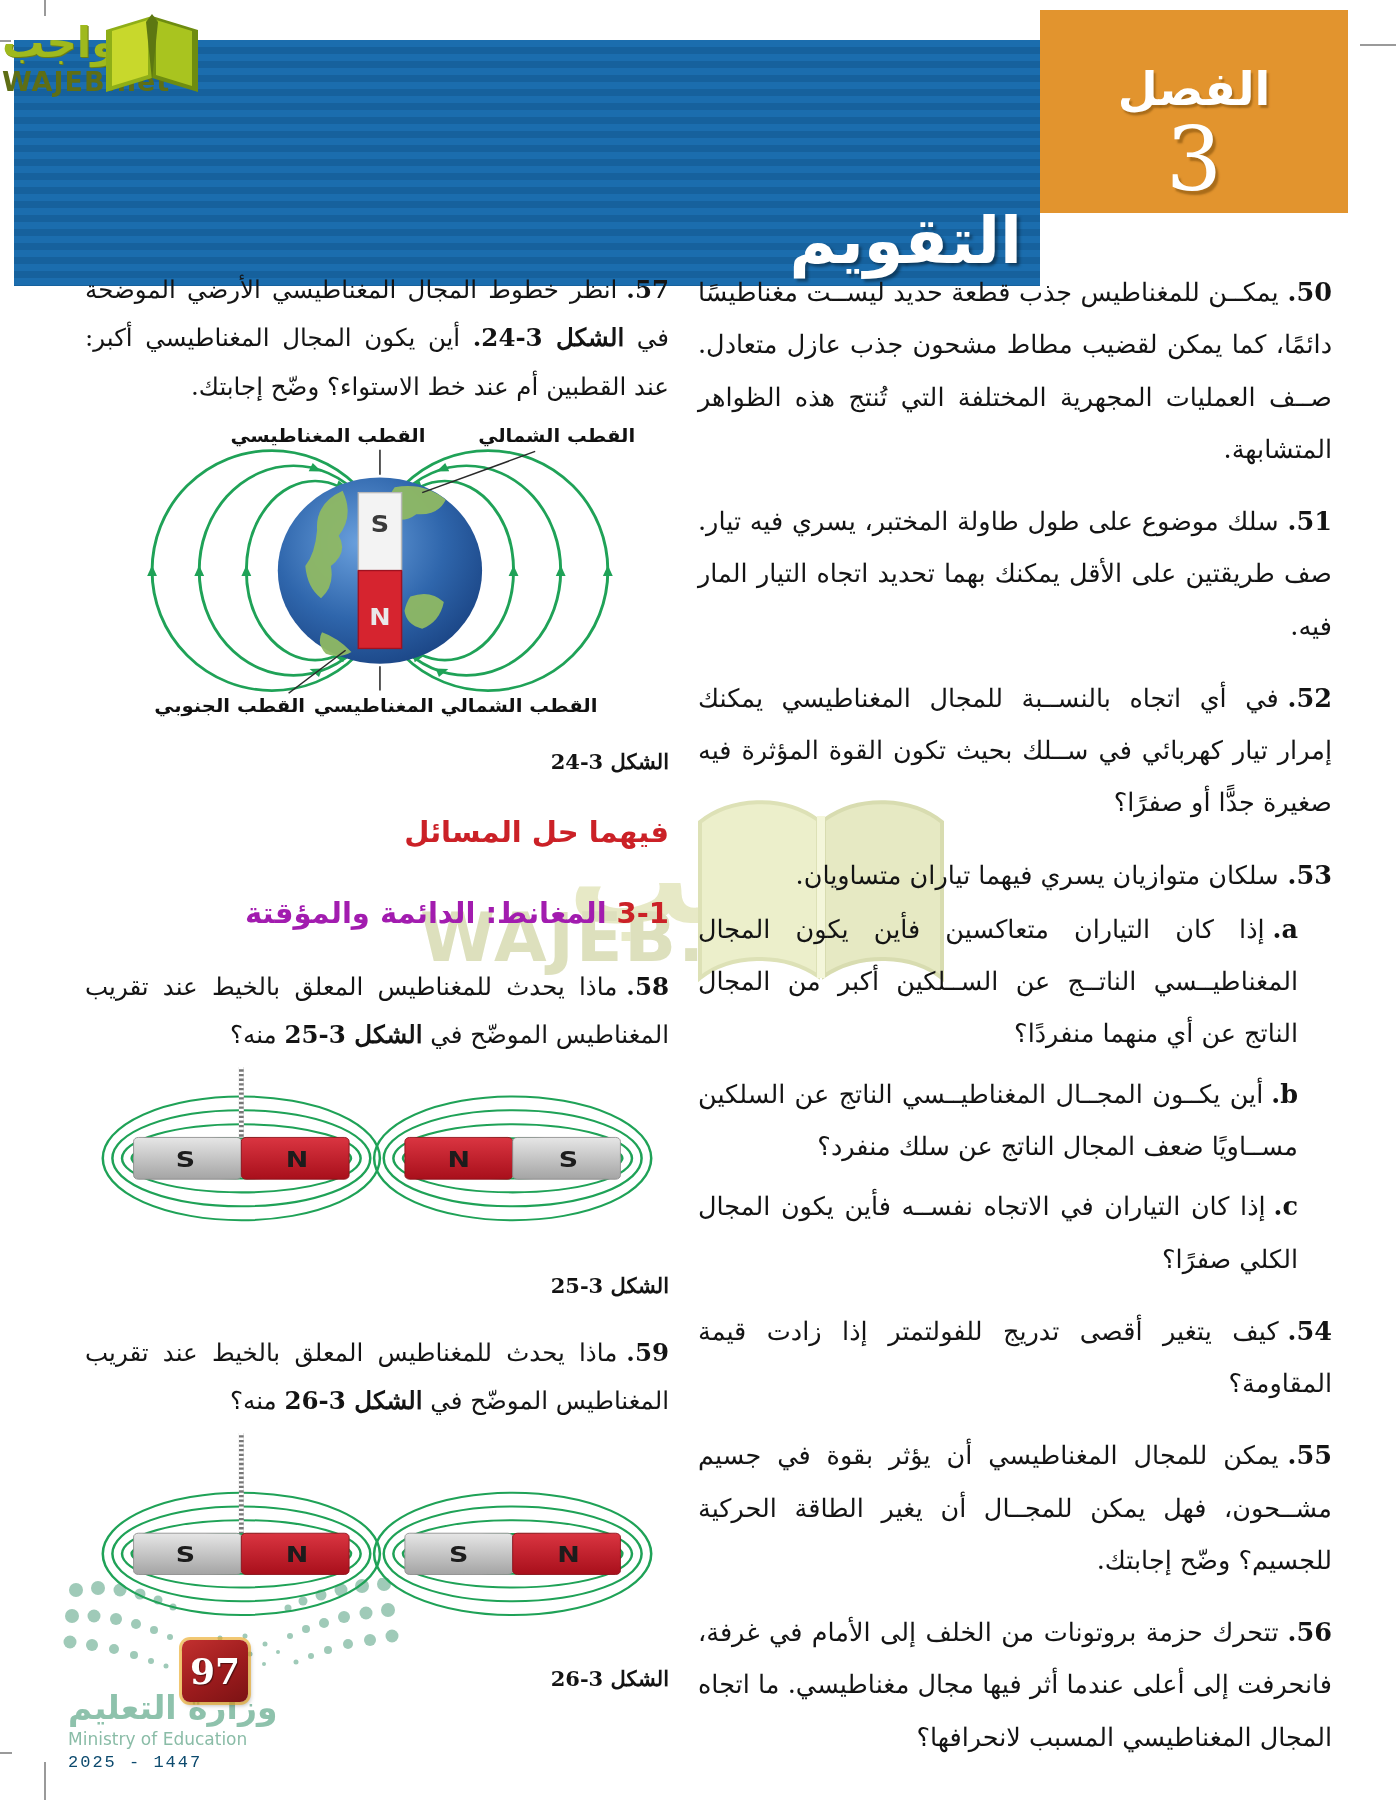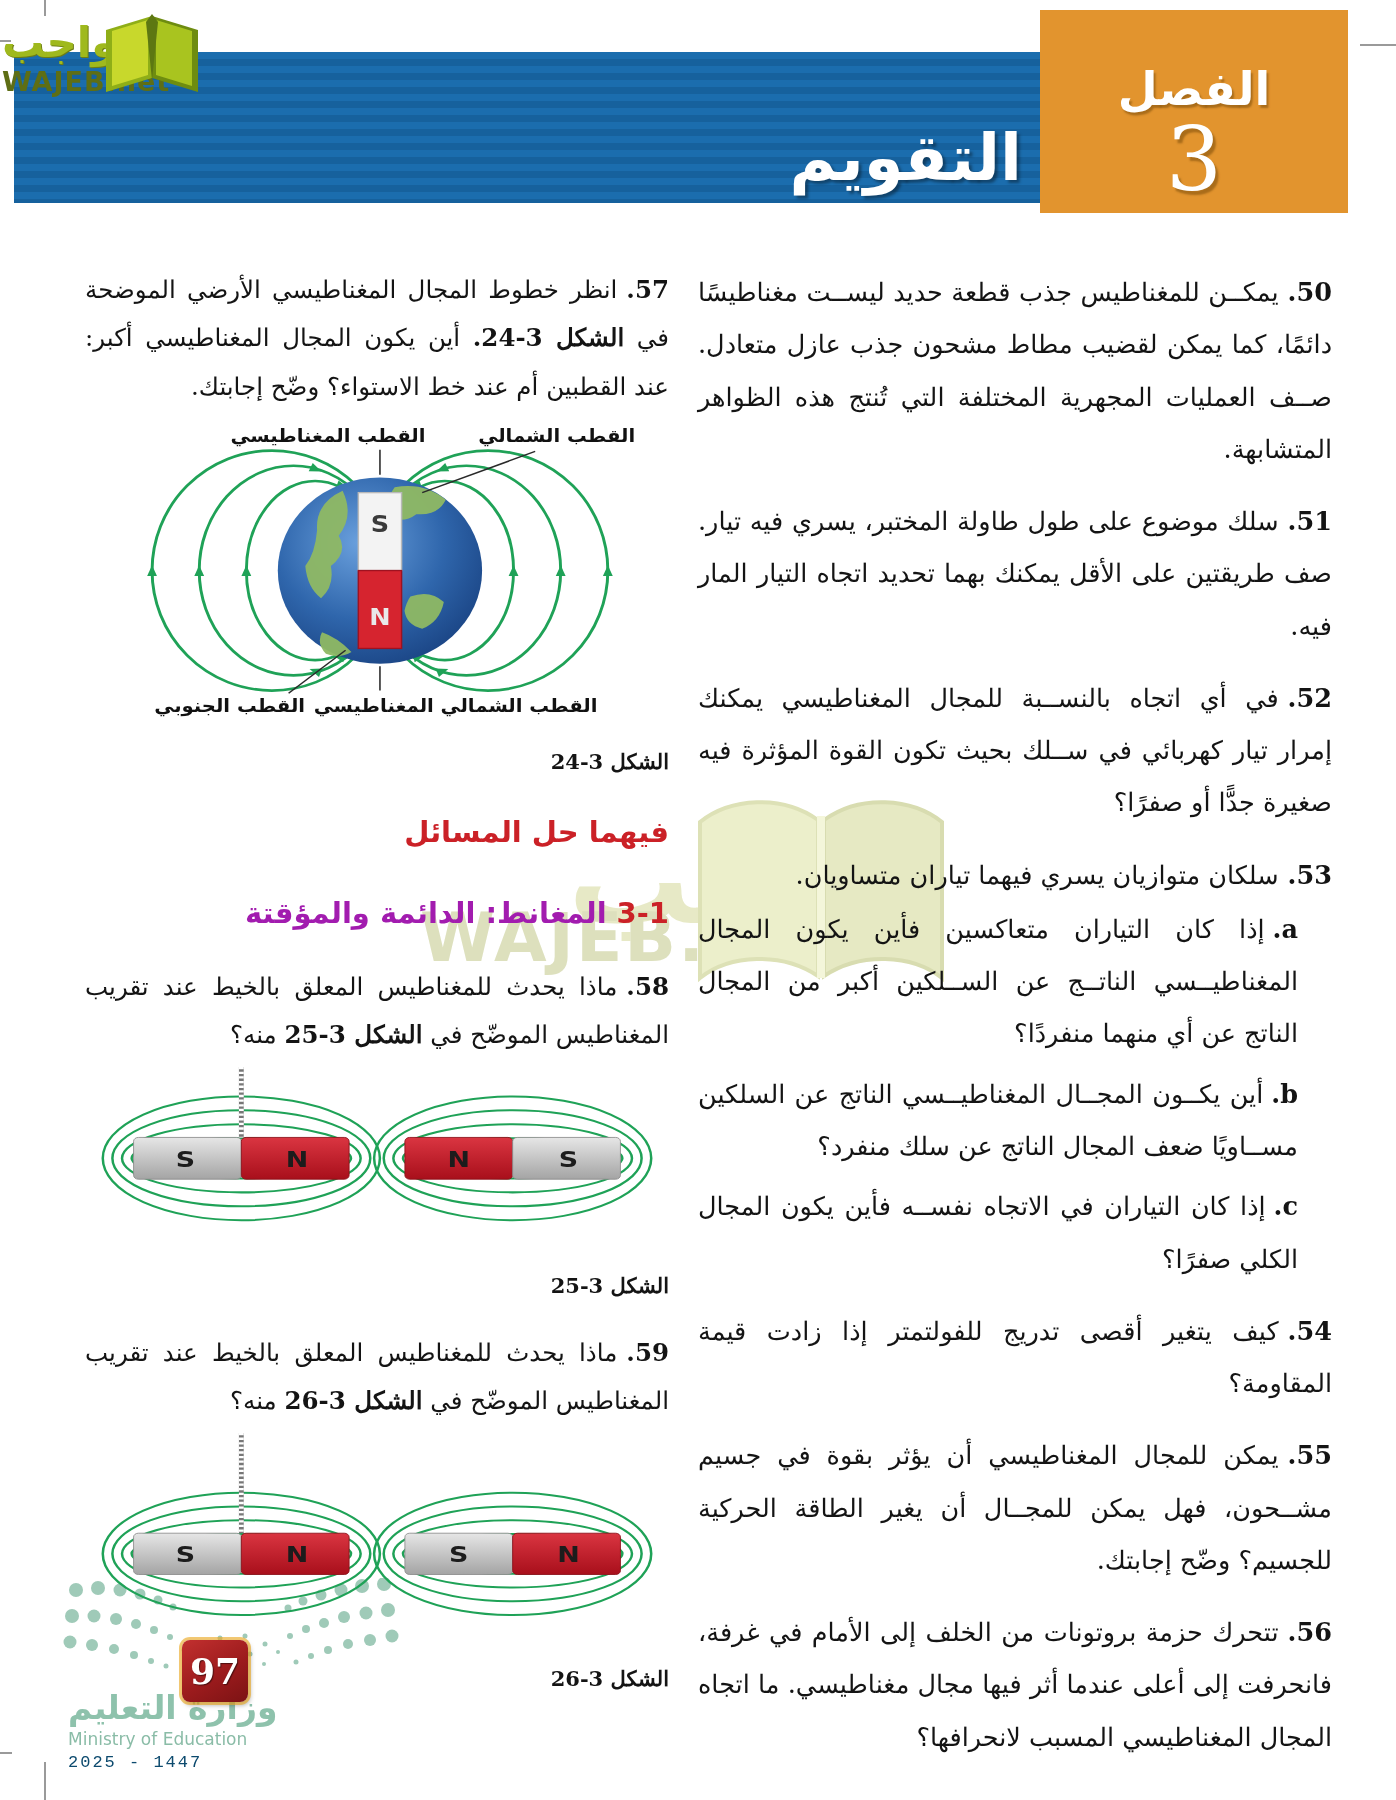--- a/index.html
+++ b/index.html
@@ -1,21 +1,21 @@
 <!DOCTYPE html>
 <html><head>
 <meta charset="utf-8">
 <style>
   html,body { margin:0; padding:0; background:#e8e8e8; }
   .page { position:relative; width:1396px; height:1800px; margin:0 auto; background:#ffffff;
           overflow:hidden; font-family:"DejaVu Serif", serif; color:#141414; }
 
   
-  .banner { position:absolute; left:14px; top:40px; width:1026px; height:151px;
-            background:repeating-linear-gradient(180deg,#1b6dae 0px,#1b6dae 7px,#16619d 7px,#16619d 14px);margin-top:12px; }
+  .banner { position:absolute; left:14px; top:40px; width:1026px; height:246px;
+            background:repeating-linear-gradient(180deg,#1b6dae 0px,#1b6dae 7px,#16619d 7px,#16619d 14px); }
   .banner-title { position:absolute; right:18px; bottom:8px; color:#fff; font-size:64px; font-weight:bold;
                   font-family:"DejaVu Sans", sans-serif; text-shadow:3px 3px 3px rgba(0,0,0,.38); direction:rtl; }
   .chapter-box { position:absolute; left:1040px; top:10px; width:308px; height:203px; background:#e2942e; text-align:center; }
   .chapter-label { margin-top:52px; color:#fff; font-size:46px; font-weight:bold;
                    font-family:"DejaVu Sans", sans-serif; text-shadow:2px 3px 2px rgba(100,60,0,.45); direction:rtl; }
   .chapter-num { color:#fff; font-size:88px; line-height:1.0; font-family:"DejaVu Serif", serif;
                  text-shadow:3px 4px 2px rgba(100,60,0,.45); }
 
   
   .logo { position:absolute; left:0; top:2px; width:215px; height:120px; z-index:6; }

